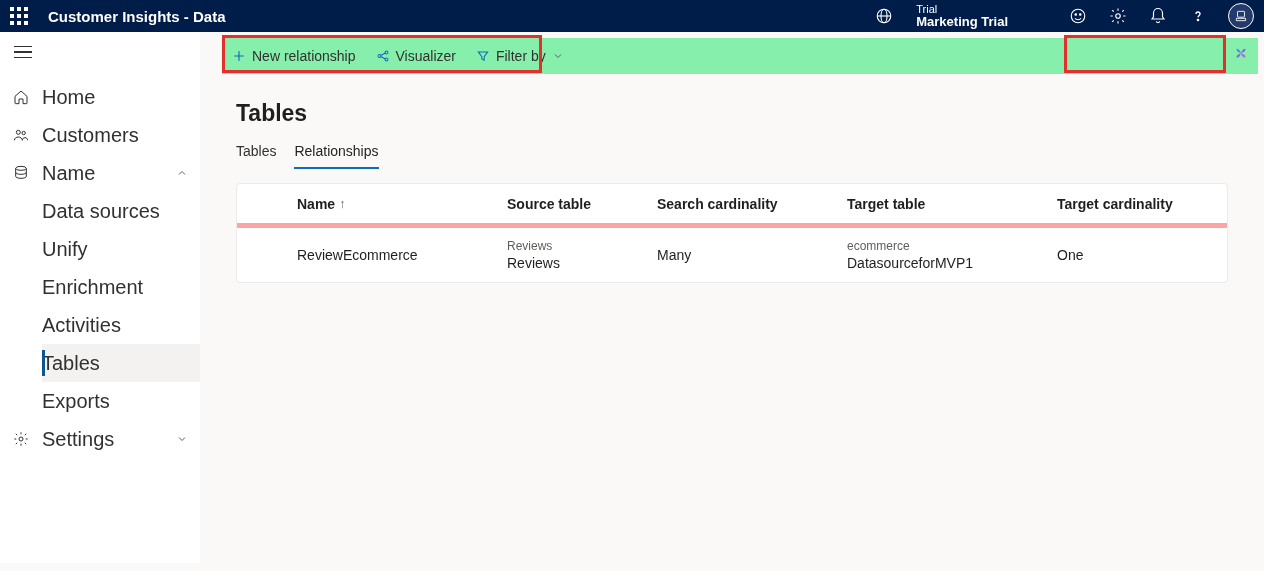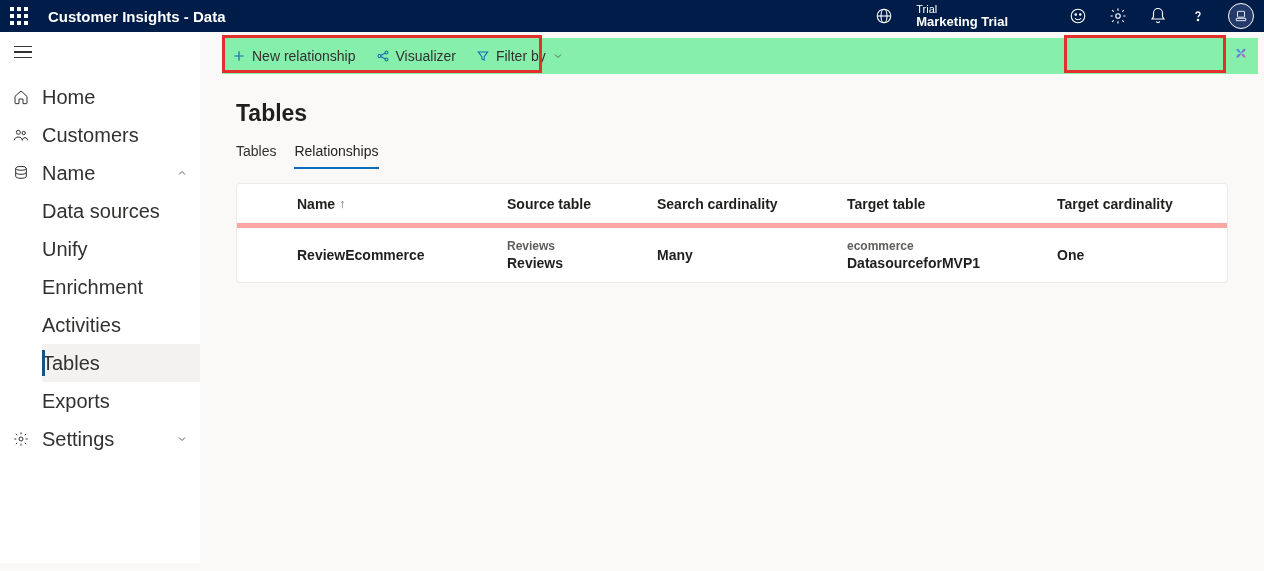--- a/index.html
+++ b/index.html
@@ -117,21 +117,21 @@
   .thead, .trow {
     display:grid;
     grid-template-columns: 56px 210px 150px 190px 210px 160px;
     align-items:center;
   }
   .thead {
     height:44px; border-bottom:5px solid #fca5a5;
     font-size:14px; font-weight:600; color:#201f1e;
   }
   .thead .th { padding: 0 4px; display:flex; align-items:center; gap:4px; }
-  .trow { min-height:54px; font-size:14px; color:#201f1e; padding: 6px 0; font-weight: bold; }
+  .trow { min-height:54px; font-size:14px; color:#201f1e; padding: 6px 0; }
   .trow .td { padding: 0 4px; }
   .td .small { font-size:12px; color:#605e5c; display:block; line-height:14px; margin-bottom:2px; }
   .sort-arrow { font-size:12px; color:#605e5c; }
 
   svg { display:block; }
 </style>
 </head>
 <body>
 
 <div class="top-header">

